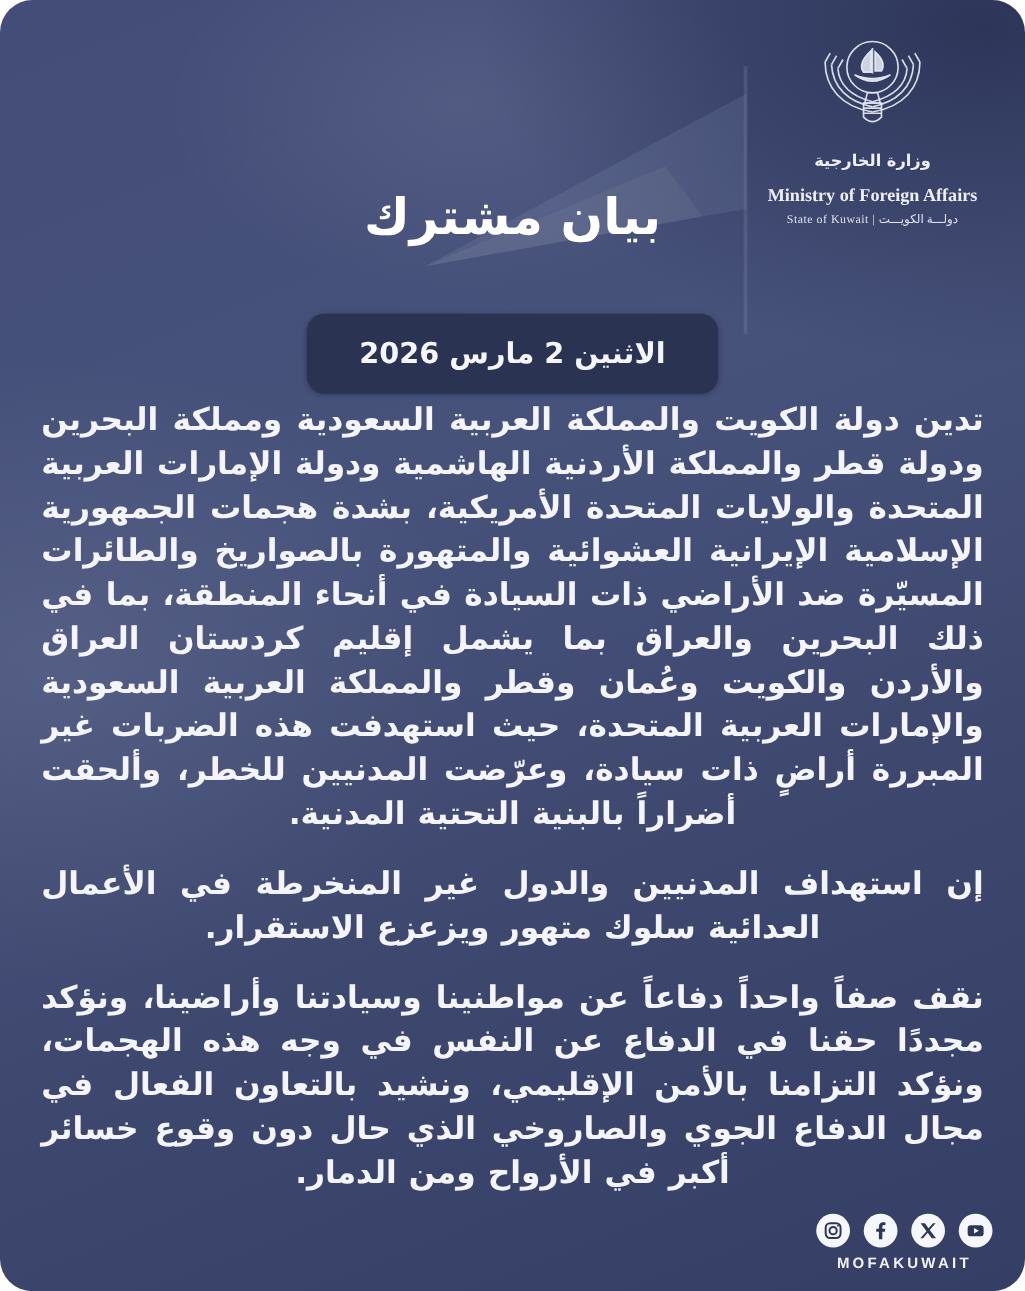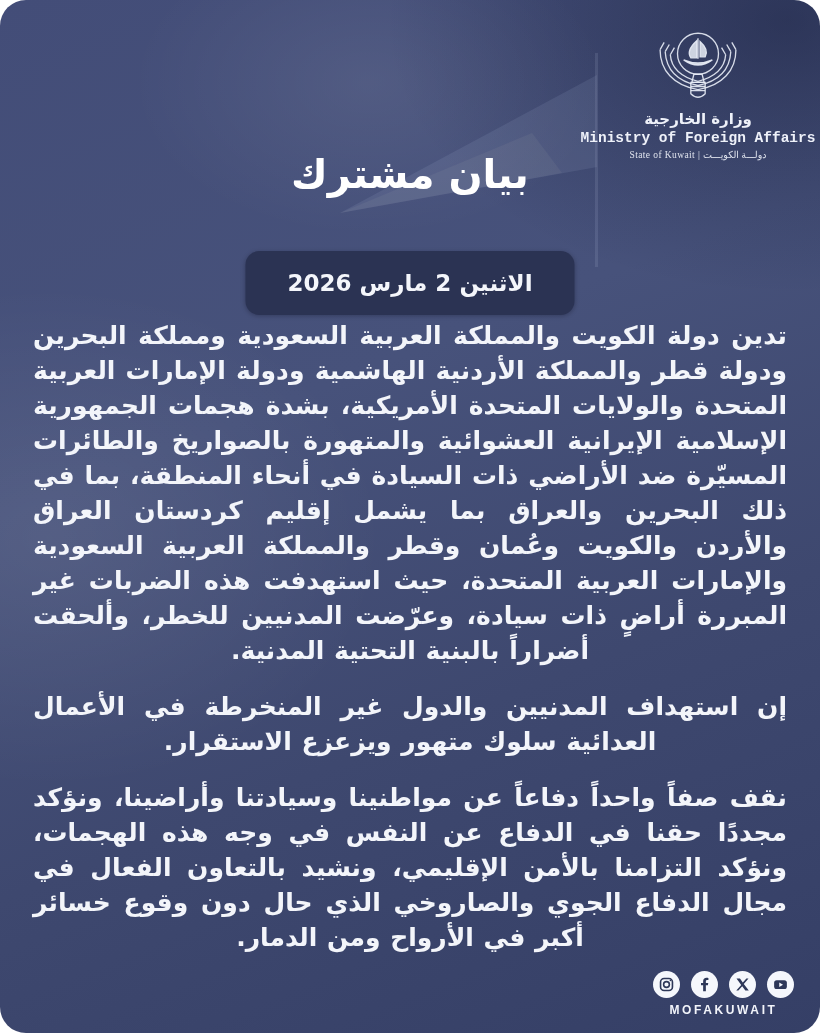--- a/index.html
+++ b/index.html
@@ -9,22 +9,22 @@
     background:
       radial-gradient(340px 220px at 45% 8%, rgba(255,255,255,.07), transparent 70%),
       radial-gradient(480px 360px at 6% 52%, rgba(255,255,255,.08), transparent 70%),
       radial-gradient(620px 420px at 96% 2%, rgba(5,10,35,.38), transparent 65%),
       linear-gradient(158deg,#434d78 0%,#47527b 38%,#3e486f 66%,#353f66 100%);
   }
   
   .flag-mark{position:absolute;left:300px;top:45px;opacity:.55;pointer-events:none;}
   
   .logo-block{position:absolute;top:24px;right:22px;width:200px;display:flex;flex-direction:column;align-items:center;color:#eef1f9;}
-  .brand-ar{font-size:15px;font-weight:bold;margin-top:4px;direction:rtl;}
-  .brand-en{font-family:Liberation Mono, monospace;font-weight:bold;font-size:14.5px;margin-top:2px;white-space:nowrap;}
+  .brand-ar{font-size:13px;font-weight:bold;margin-top:16px;direction:rtl;}
+  .brand-en{font-family:Liberation Serif, serif;font-weight:bold;font-size:14.5px;margin-top:12px;white-space:nowrap;}
   .brand-state{font-family:"Liberation Serif",serif;font-size:9.5px;margin-top:3px;letter-spacing:.4px;opacity:.92;white-space:nowrap;text-align:center;}
   
   .title{position:absolute;top:148px;left:0;width:100%;text-align:center;color:#ffffff;
          font-size:40px;font-weight:bold;direction:rtl;line-height:1.3;}
   .date-pill{position:absolute;top:251px;left:50%;transform:translateX(-50%);
          background:#2b3353;border-radius:14px;padding:19px 42px;color:#f4f6fb;
          font-size:23px;font-weight:bold;direction:rtl;white-space:nowrap;box-shadow:0 1px 4px rgba(0,0,15,.25);}
   
   .content{position:absolute;top:318px;left:33px;right:33px;color:#f3f5fa;}
   .content p{

